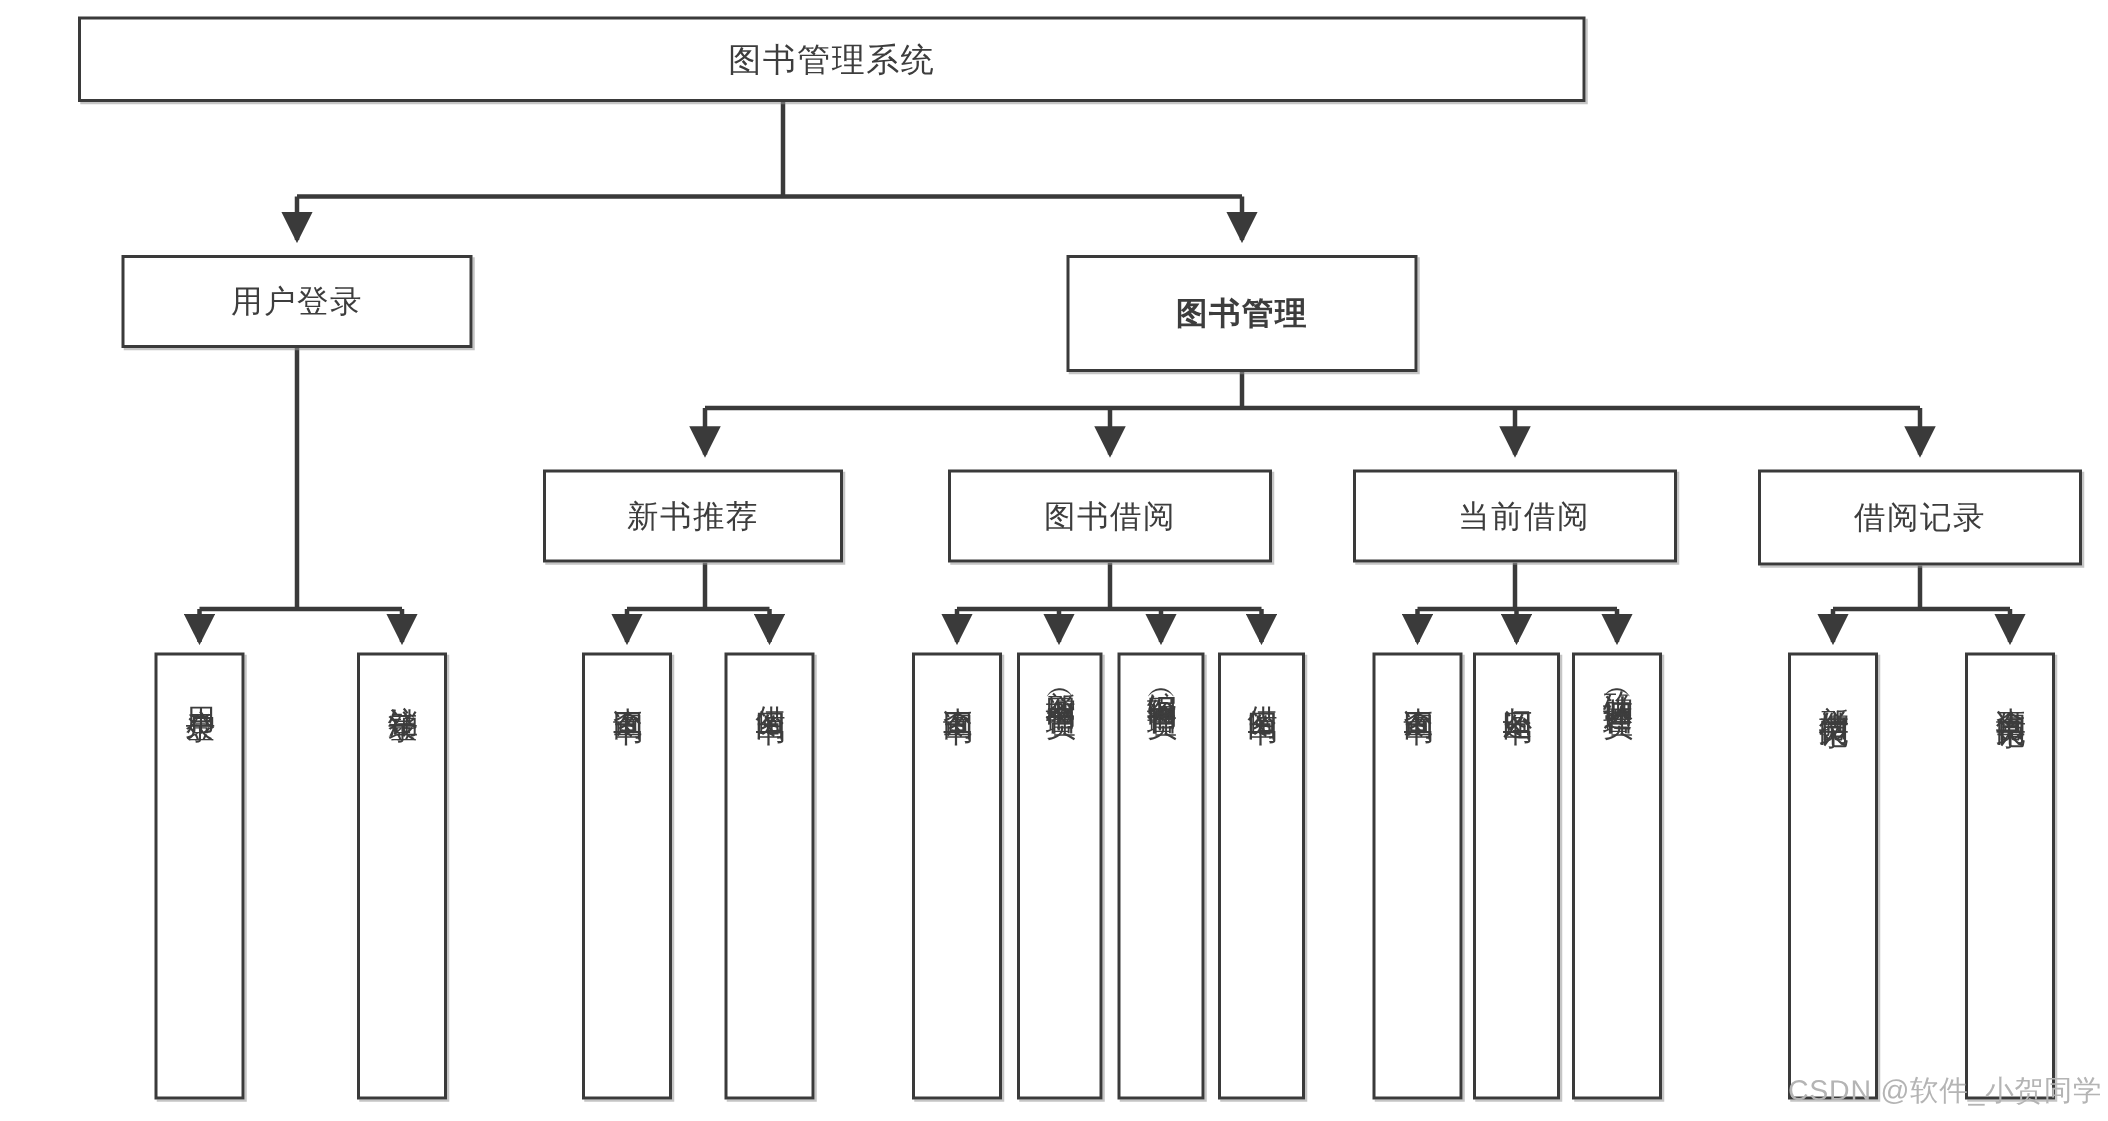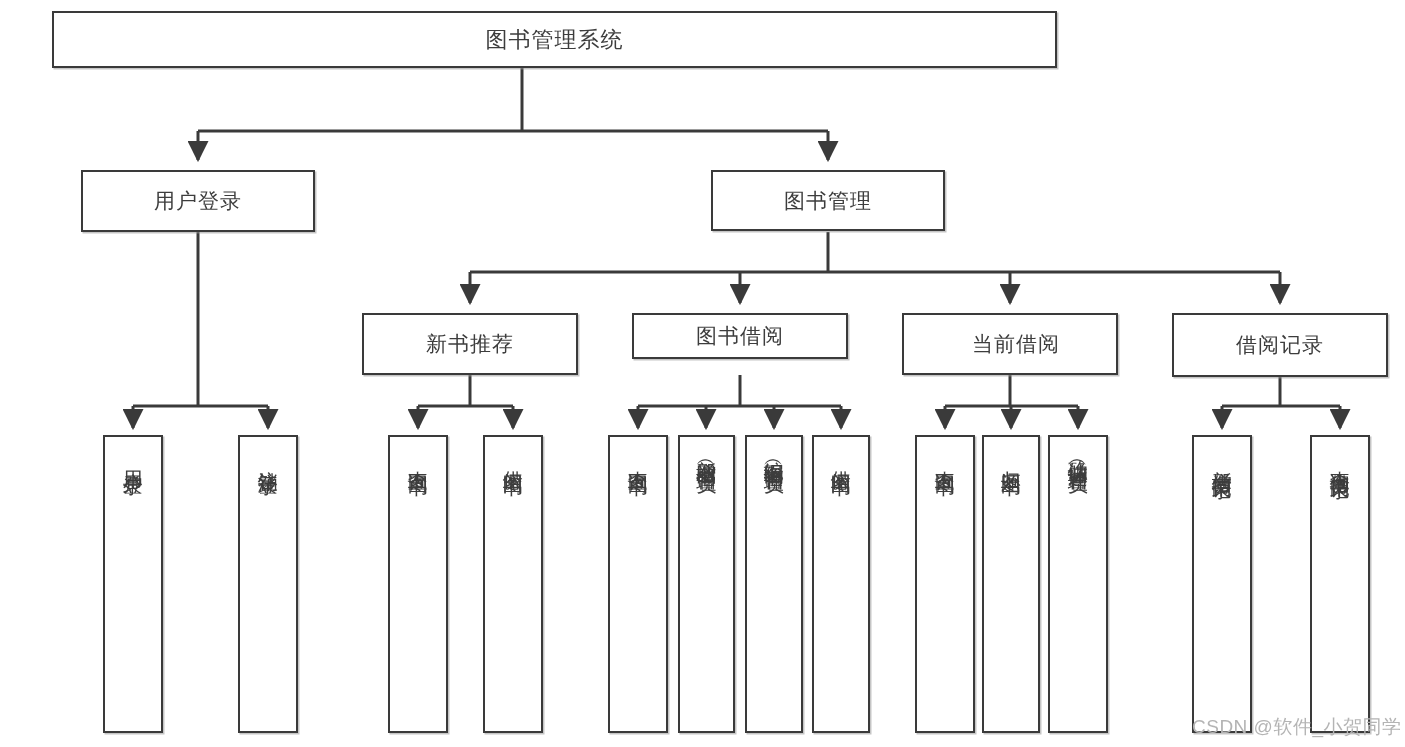--- a/index.html
+++ b/index.html
@@ -124,28 +124,28 @@
     </g>
   </svg>
 
   <div class="node node-root" style="left:20px; top:11px; width:1005px; height:57px;margin-left:32px;">
     <span>图书管理系统</span>
   </div>
 
   <div class="node node-h" style="left:81px; top:170px; width:234px; height:62px;">
     <span>用户登录</span>
   </div>
-  <div class="node node-h" style="left:711px; top:170px; width:234px; height:61px;">
+  <div class="node node-h" style="left:711px; top:170px; width:234px; height:78px;font-weight:bold;">
     <span>图书管理</span>
   </div>
 
-  <div class="node node-h" style="left:362px; top:313px; width:216px; height:62px;align-items:center;">
+  <div class="node node-h" style="left:362px; top:313px; width:200px; height:62px;align-items:center;">
     <span>新书推荐</span>
   </div>
-  <div class="node node-h" style="left:632px; top:313px; width:216px; height:46px;text-align:center;">
+  <div class="node node-h" style="left:632px; top:313px; width:216px; height:62px;text-align:center;">
     <span>图书借阅</span>
   </div>
   <div class="node node-h" style="left:902px; top:313px; width:216px; height:62px;padding-left:12px;">
     <span>当前借阅</span>
   </div>
   <div class="node node-h" style="left:1172px; top:313px; width:216px; height:64px;">
     <span>借阅记录</span>
   </div>
 
   <div class="node node-leaf" style="left:103px; top:435px; width:60px; height:298px;">

